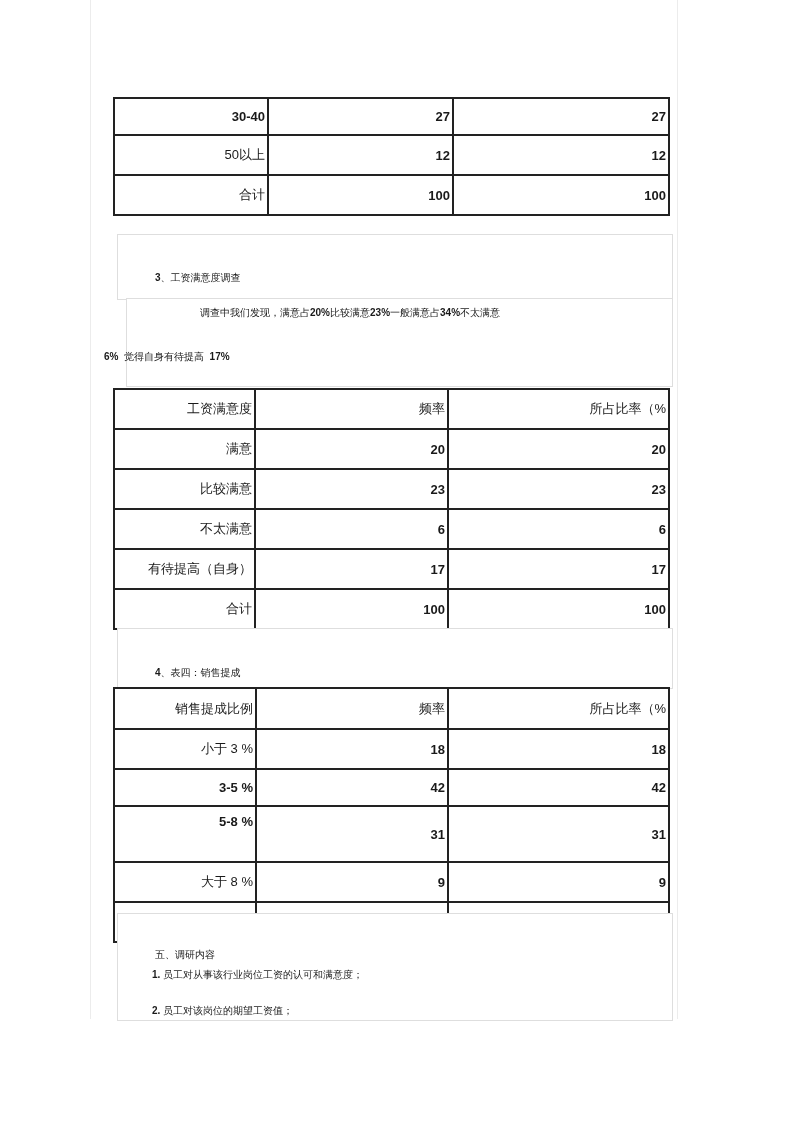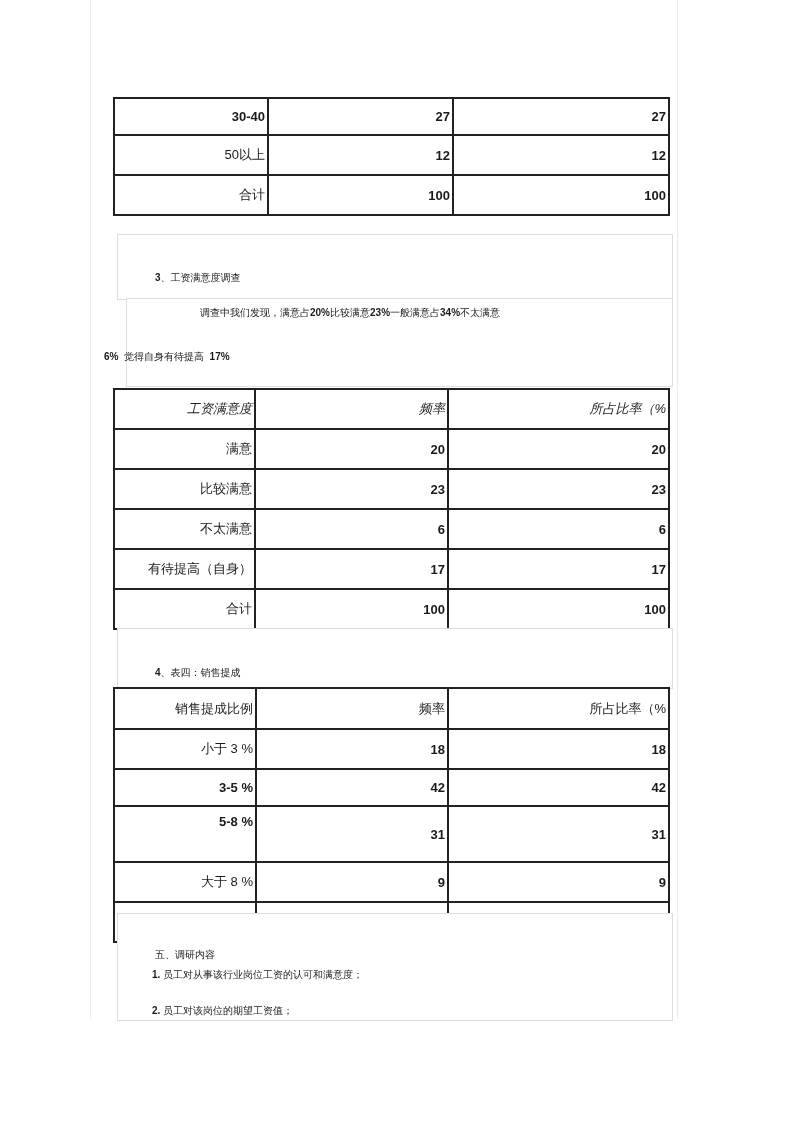--- a/index.html
+++ b/index.html
@@ -23,21 +23,21 @@
   .tbl{position:absolute;border-collapse:collapse;table-layout:fixed;background:#ffffff;}
   .tbl td{
     border:2px solid var(--table-border);
     text-align:right;vertical-align:middle;
     font-size:13px;padding:10px 2px;white-space:nowrap;overflow:visible;
   }
   .t1{left:113px;top:97px;width:555px;}
   .t1 tr{height:33px;}
   .t2{left:113px;top:388px;width:555px;}
   .t2 tr{height:33px;}
-  .t2 tr.hdr{height:34px;font-style:italic;}
+  .t2 tr.hdr{height:34px;}
   .t3{left:113px;top:687px;width:555px;}
   .t3 tr.hdr{height:41px;margin-top:26px;}
   .t3 tr.r0{height:33px;}
   .t3 tr.r1{height:30px;margin-top:10px;}
   .t3 tr.r2{height:56px;}
   .t3 tr.r2 td:first-child{vertical-align:top;padding-top:7px;}
   .t3 tr.r3{height:35px;}
   .t3 tr.r4{height:32px;}
   .line{position:absolute;font-size:10px;line-height:20px;white-space:pre;}
   .justify{display:flex;justify-content:flex-start;margin-left:43px;}

